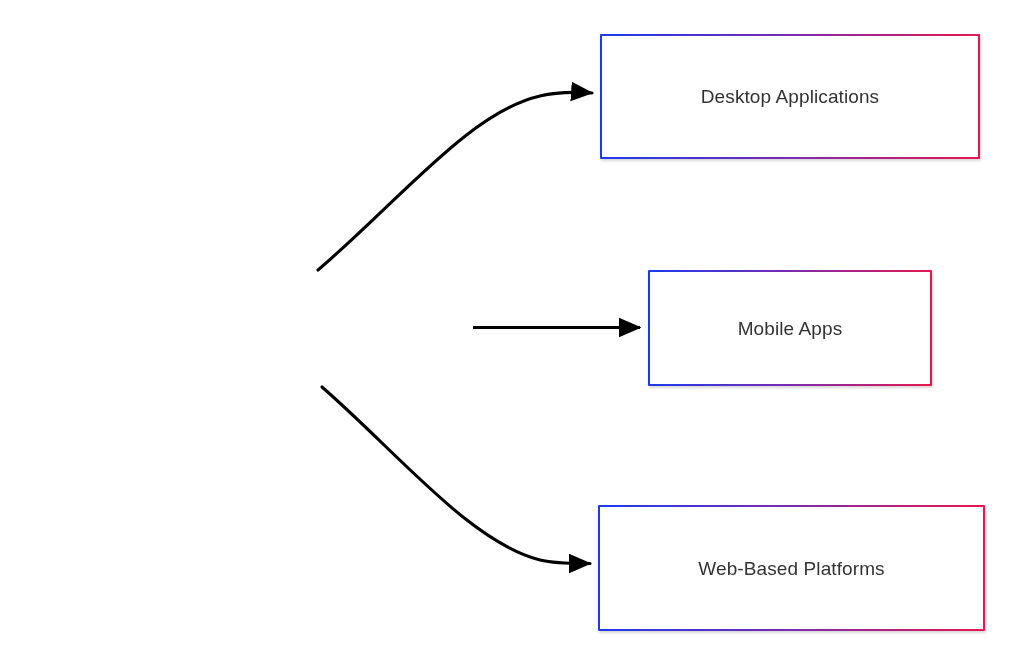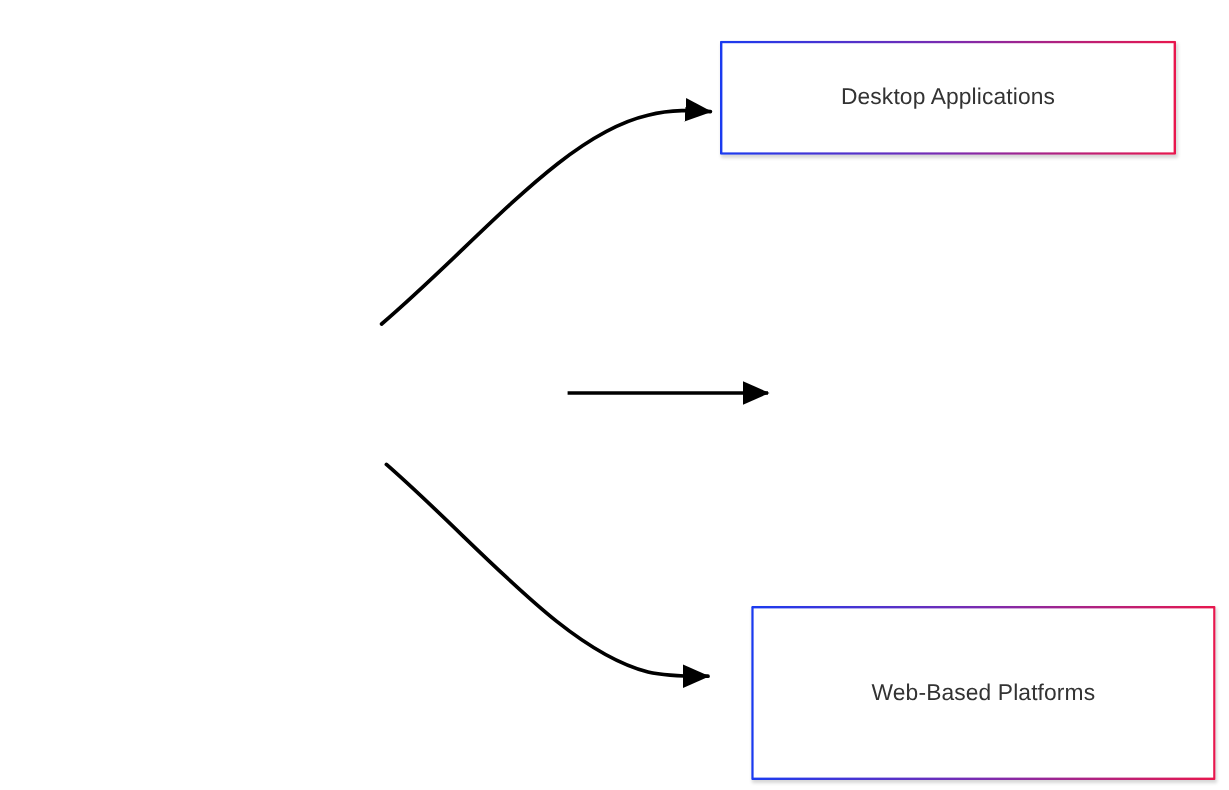--- a/index.html
+++ b/index.html
@@ -50,23 +50,23 @@
     color: #333333;
     letter-spacing: 0.1px;
     white-space: nowrap;
     line-height: 1;
   }
   
   .node.grad {
     background-image: linear-gradient(90deg, #1a3bf0 0%, #7b2bb0 50%, #e8174d 100%);
   }
   #node-root      { left: 37px;  top: 270px; width: 436px; height: 116px; }
-  #node-desktop   { left: 600px; top: 34px;  width: 380px; height: 95px; }
+  #node-desktop   { left: 600px; top: 34px;  width: 380px; height: 125px; }
   #node-mobile    { left: 648px; top: 270px; width: 284px; height: 116px; }
-  #node-web       { left: 598px; top: 505px; width: 387px; height: 145px; margin-left: 28px; }
+  #node-web       { left: 598px; top: 505px; width: 387px; height: 126px; }
 </style>
 </head>
 <body>
 
 <div id="diagram-canvas">
 
   <svg id="edge-layer" viewBox="0 0 1024 658" width="1024" height="658" xmlns="http://www.w3.org/2000/svg">
     <defs>
       <marker id="arrow" viewBox="0 0 10 10" refX="9.4" refY="5" markerWidth="7.2" markerHeight="7.2" orient="auto-start-reverse">
         <path d="M 0 0.6 L 10 5 L 0 9.4 z" fill="#000000"></path>
@@ -80,20 +80,25 @@
     <path d="M 322 387 C 400 455, 470 542, 540 560 C 557 564, 576 563.5, 590 563.5" fill="none" stroke="#000000" stroke-width="3.1" stroke-linecap="round" marker-end="url(#arrow)"></path>
   </svg>
 
 
   <div class="node grad" id="node-desktop">
     <div class="node-inner">
       <span class="node-label">Desktop Applications</span>
     </div>
   </div>
 
+  <div class="node grad" id="node-mobile">
+    <div class="node-inner">
+      <span class="node-label">Mobile Apps</span>
+    </div>
+  </div>
 
   <div class="node grad" id="node-web">
     <div class="node-inner">
       <span class="node-label">Web-Based Platforms</span>
     </div>
   </div>
 
 </div>
 
 </body></html>

